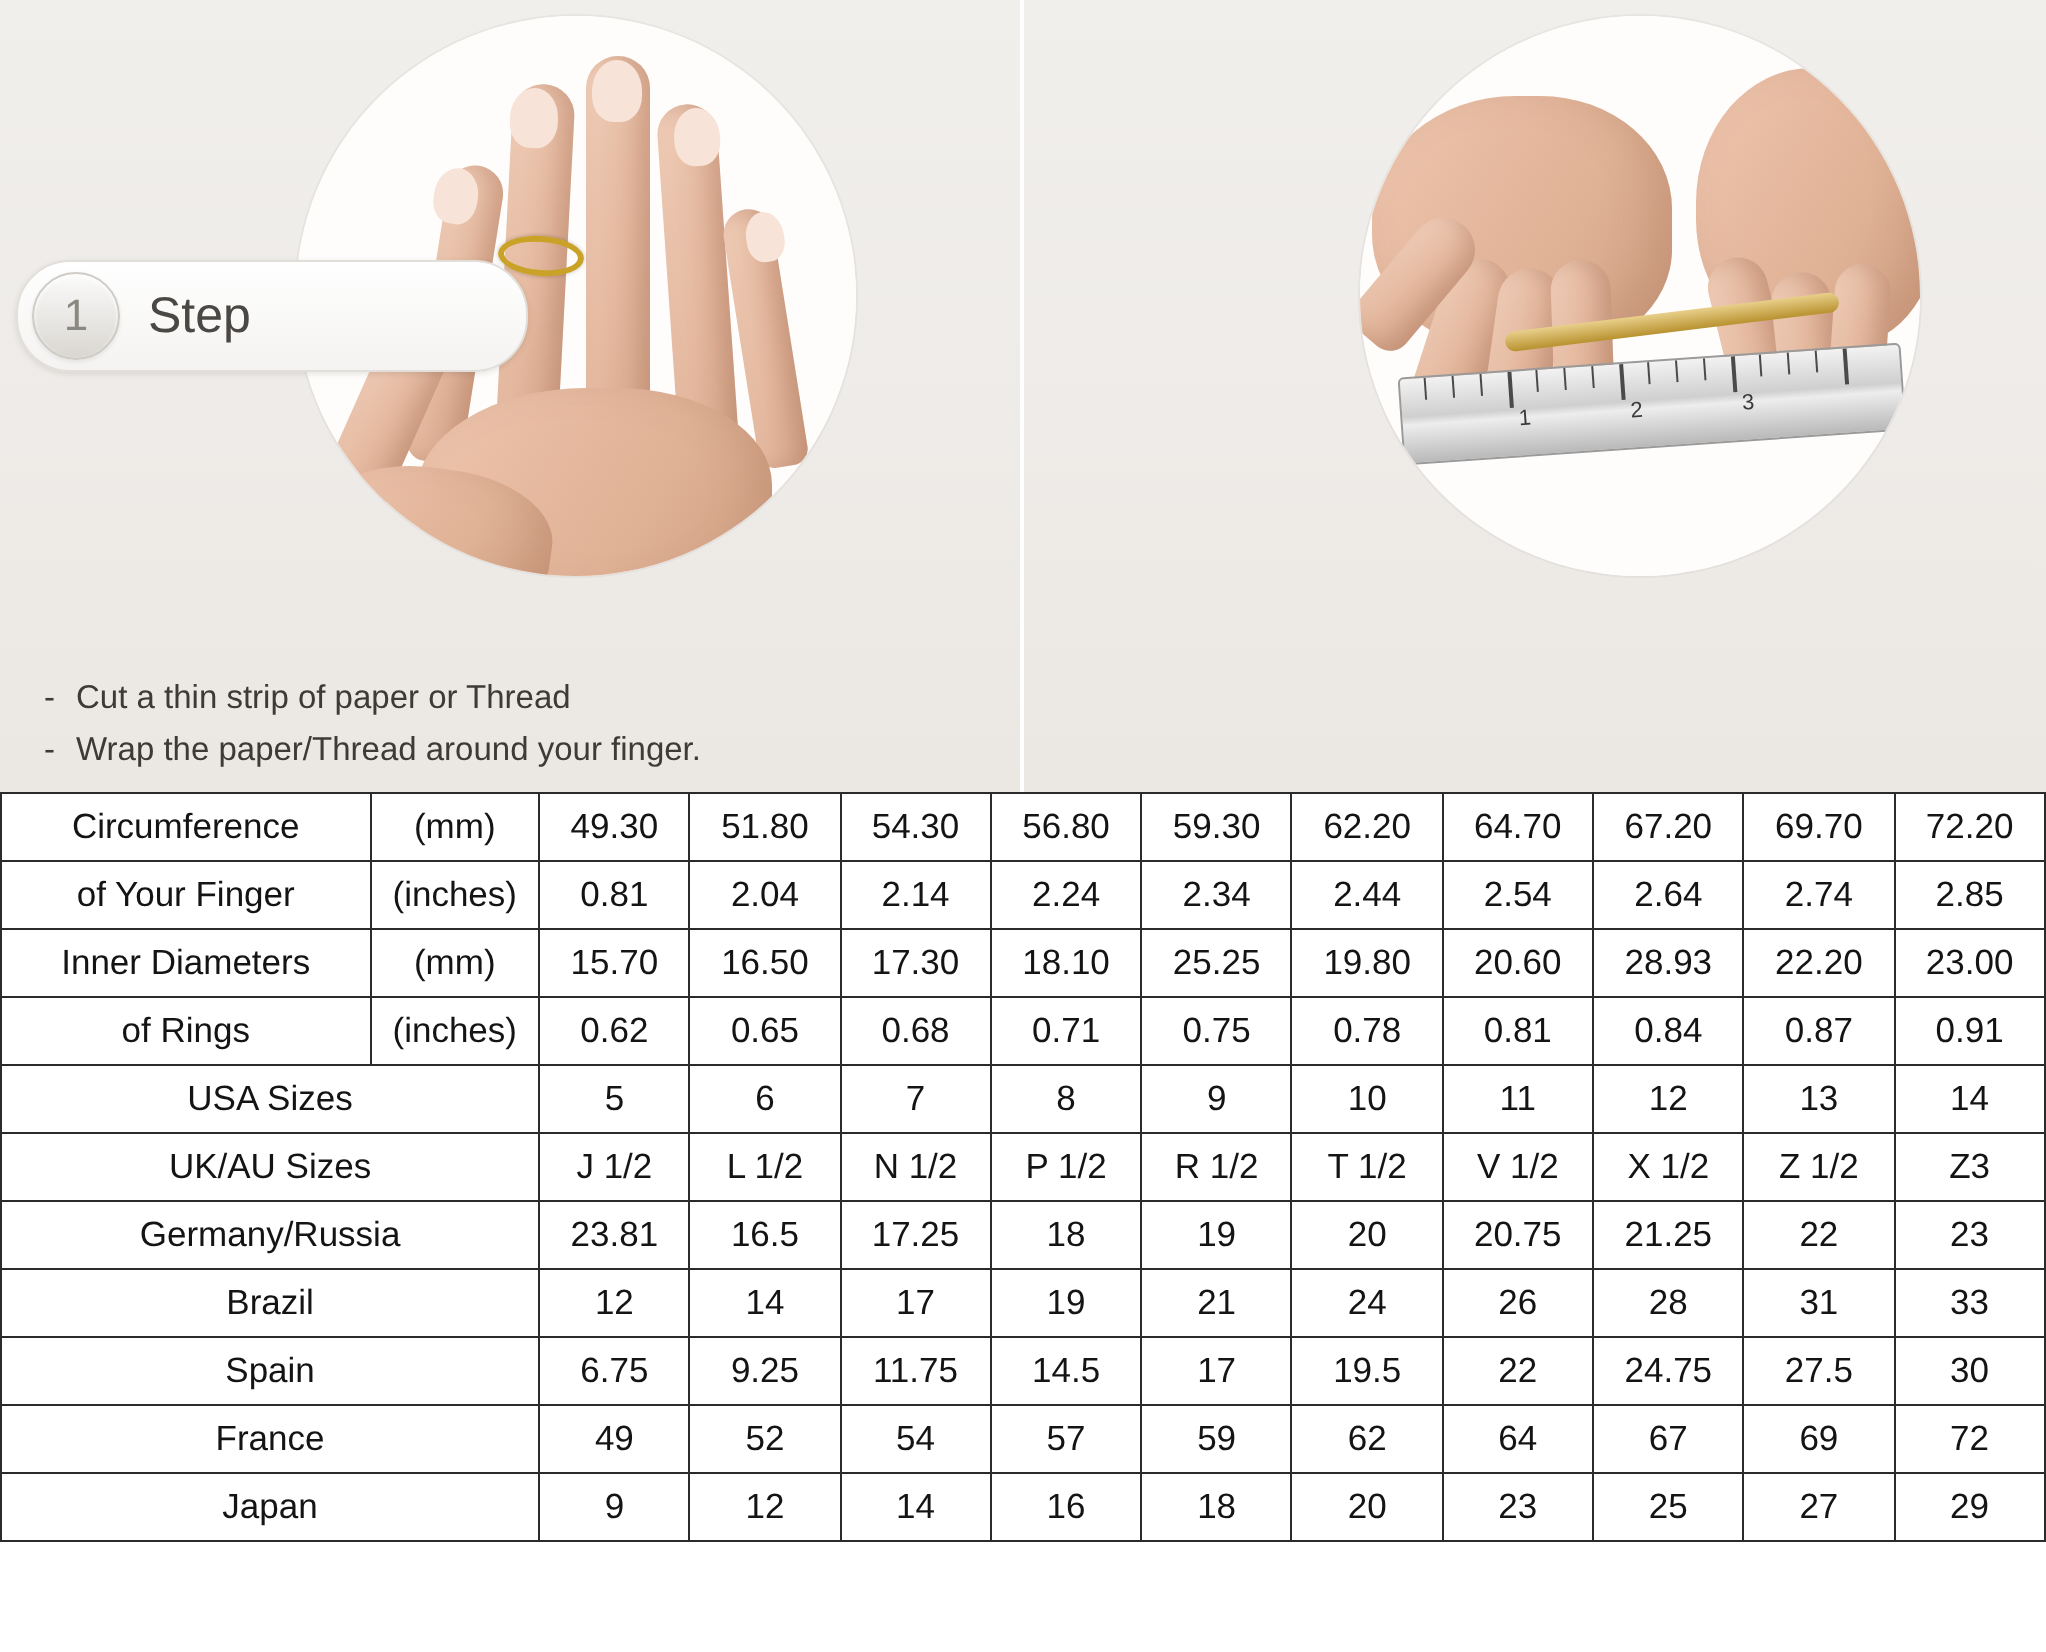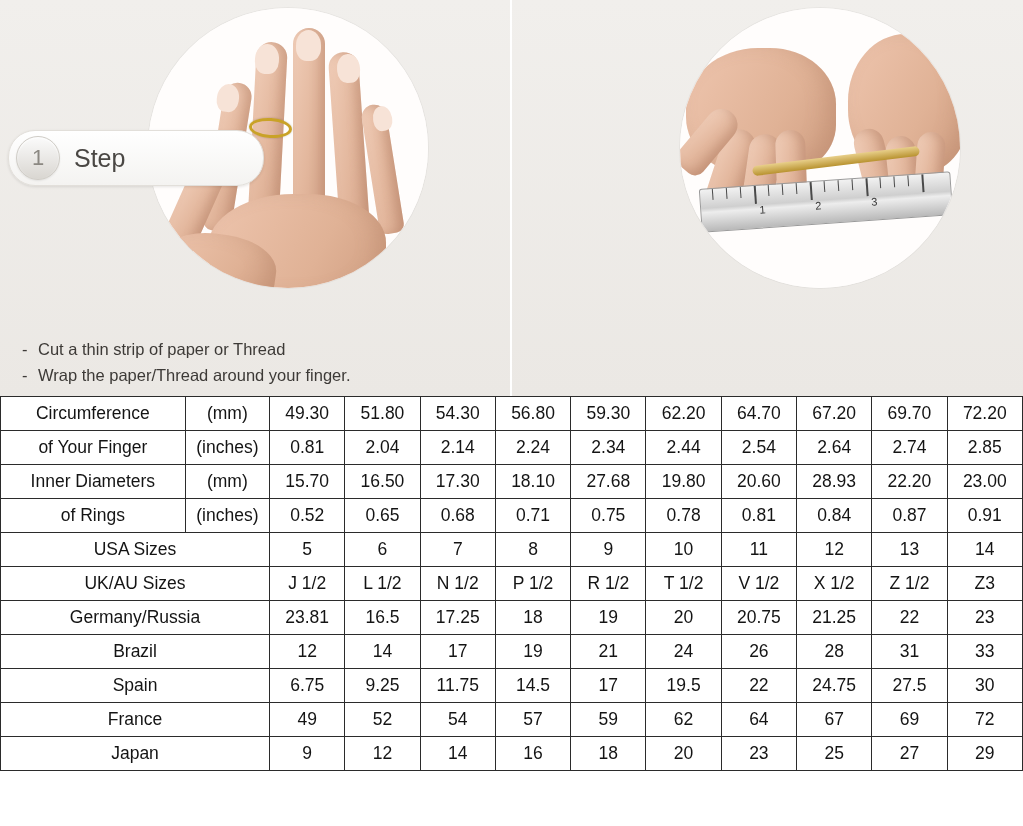--- a/index.html
+++ b/index.html
@@ -349,32 +349,32 @@
         <td>2.85</td>
       </tr>
 
       <tr>
         <td class="rowlabel">Inner Diameters</td>
         <td class="unit">(mm)</td>
         <td>15.70</td>
         <td>16.50</td>
         <td>17.30</td>
         <td>18.10</td>
-        <td>27.68</td>
+        <td>25.25</td>
         <td>19.80</td>
         <td>20.60</td>
         <td>28.93</td>
         <td>22.20</td>
         <td>23.00</td>
       </tr>
 
       <tr>
         <td class="rowlabel">of Rings</td>
         <td class="unit">(inches)</td>
-        <td>0.52</td>
+        <td>0.62</td>
         <td>0.65</td>
         <td>0.68</td>
         <td>0.71</td>
         <td>0.75</td>
         <td>0.78</td>
         <td>0.81</td>
         <td>0.84</td>
         <td>0.87</td>
         <td>0.91</td>
       </tr>

